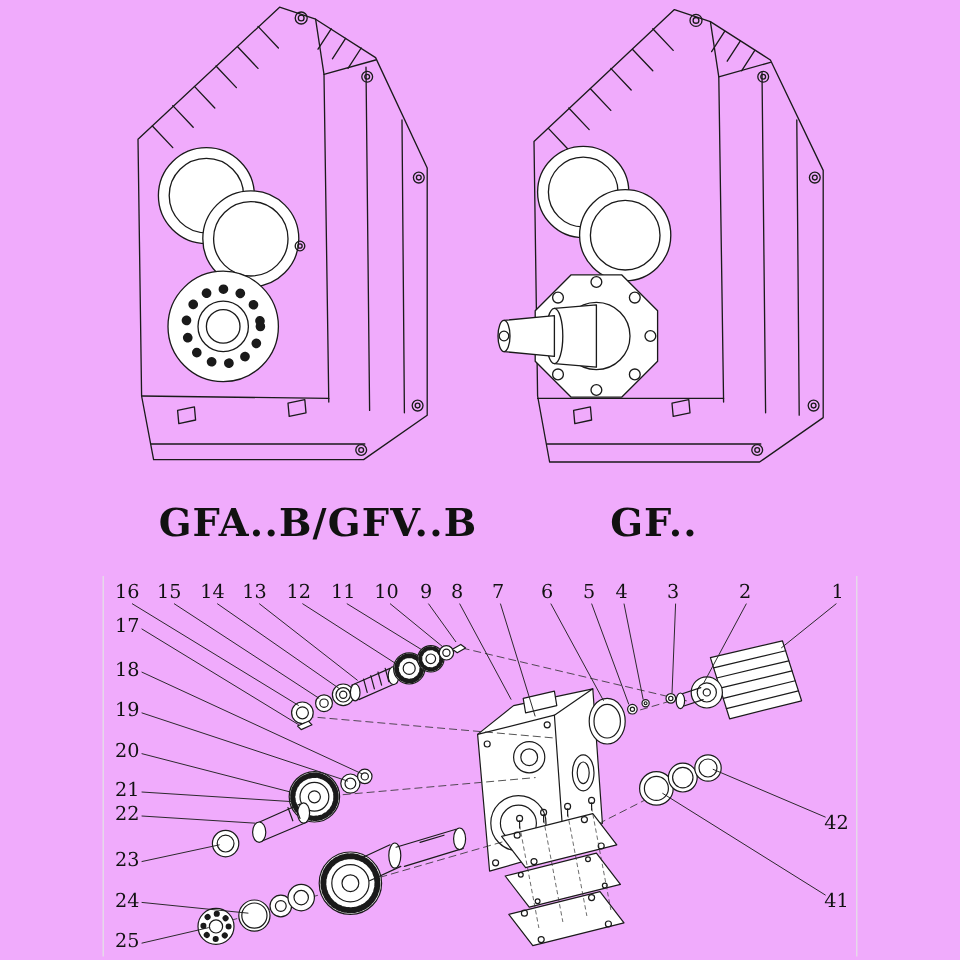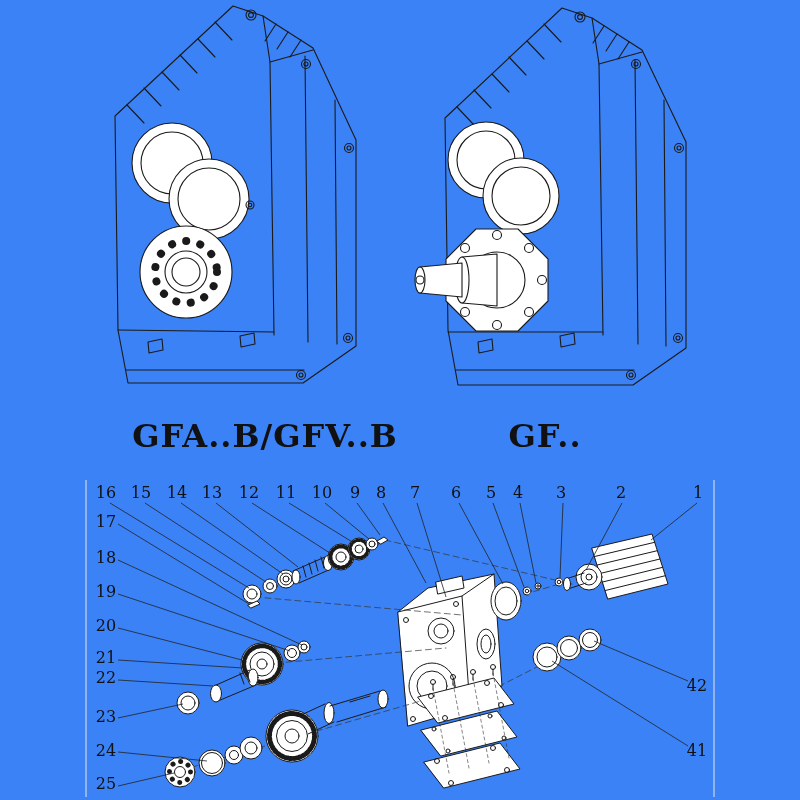--- a/index.html
+++ b/index.html
@@ -1,16 +1,16 @@
 <!DOCTYPE html>
 <html><head>
 <meta charset="utf-8">
 <style>
   html,body{margin:0;padding:0;background:#ffffff;}
-  .page{width:800px;height:800px;position:relative;background:#3b82f6;overflow:hidden;
+  .page{width:800px;height:800px;position:relative;background:#f0abfc;overflow:hidden;
         font-family:"DejaVu Serif", serif;}
   svg{display:block;}
   .draw{stroke:#1a1a1a;fill:none;stroke-width:1.1;stroke-linejoin:round;stroke-linecap:round;}
   .xdraw{stroke:#1a1a1a;fill:none;stroke-width:1;stroke-linejoin:round;stroke-linecap:round;}
   .dash{stroke:#333;stroke-width:.7;stroke-dasharray:6 4;fill:none;}
   .dash2{stroke:#333;stroke-width:.6;stroke-dasharray:3 3;fill:none;}
   .leaders path{stroke:#222;stroke-width:.8;fill:none;}
   .teeth{fill:none;stroke-dasharray:2.2 2.2;}
   .model-label{font-family:"DejaVu Serif",serif;font-weight:bold;font-size:32px;
                letter-spacing:1px;fill:#111;text-anchor:middle;}

